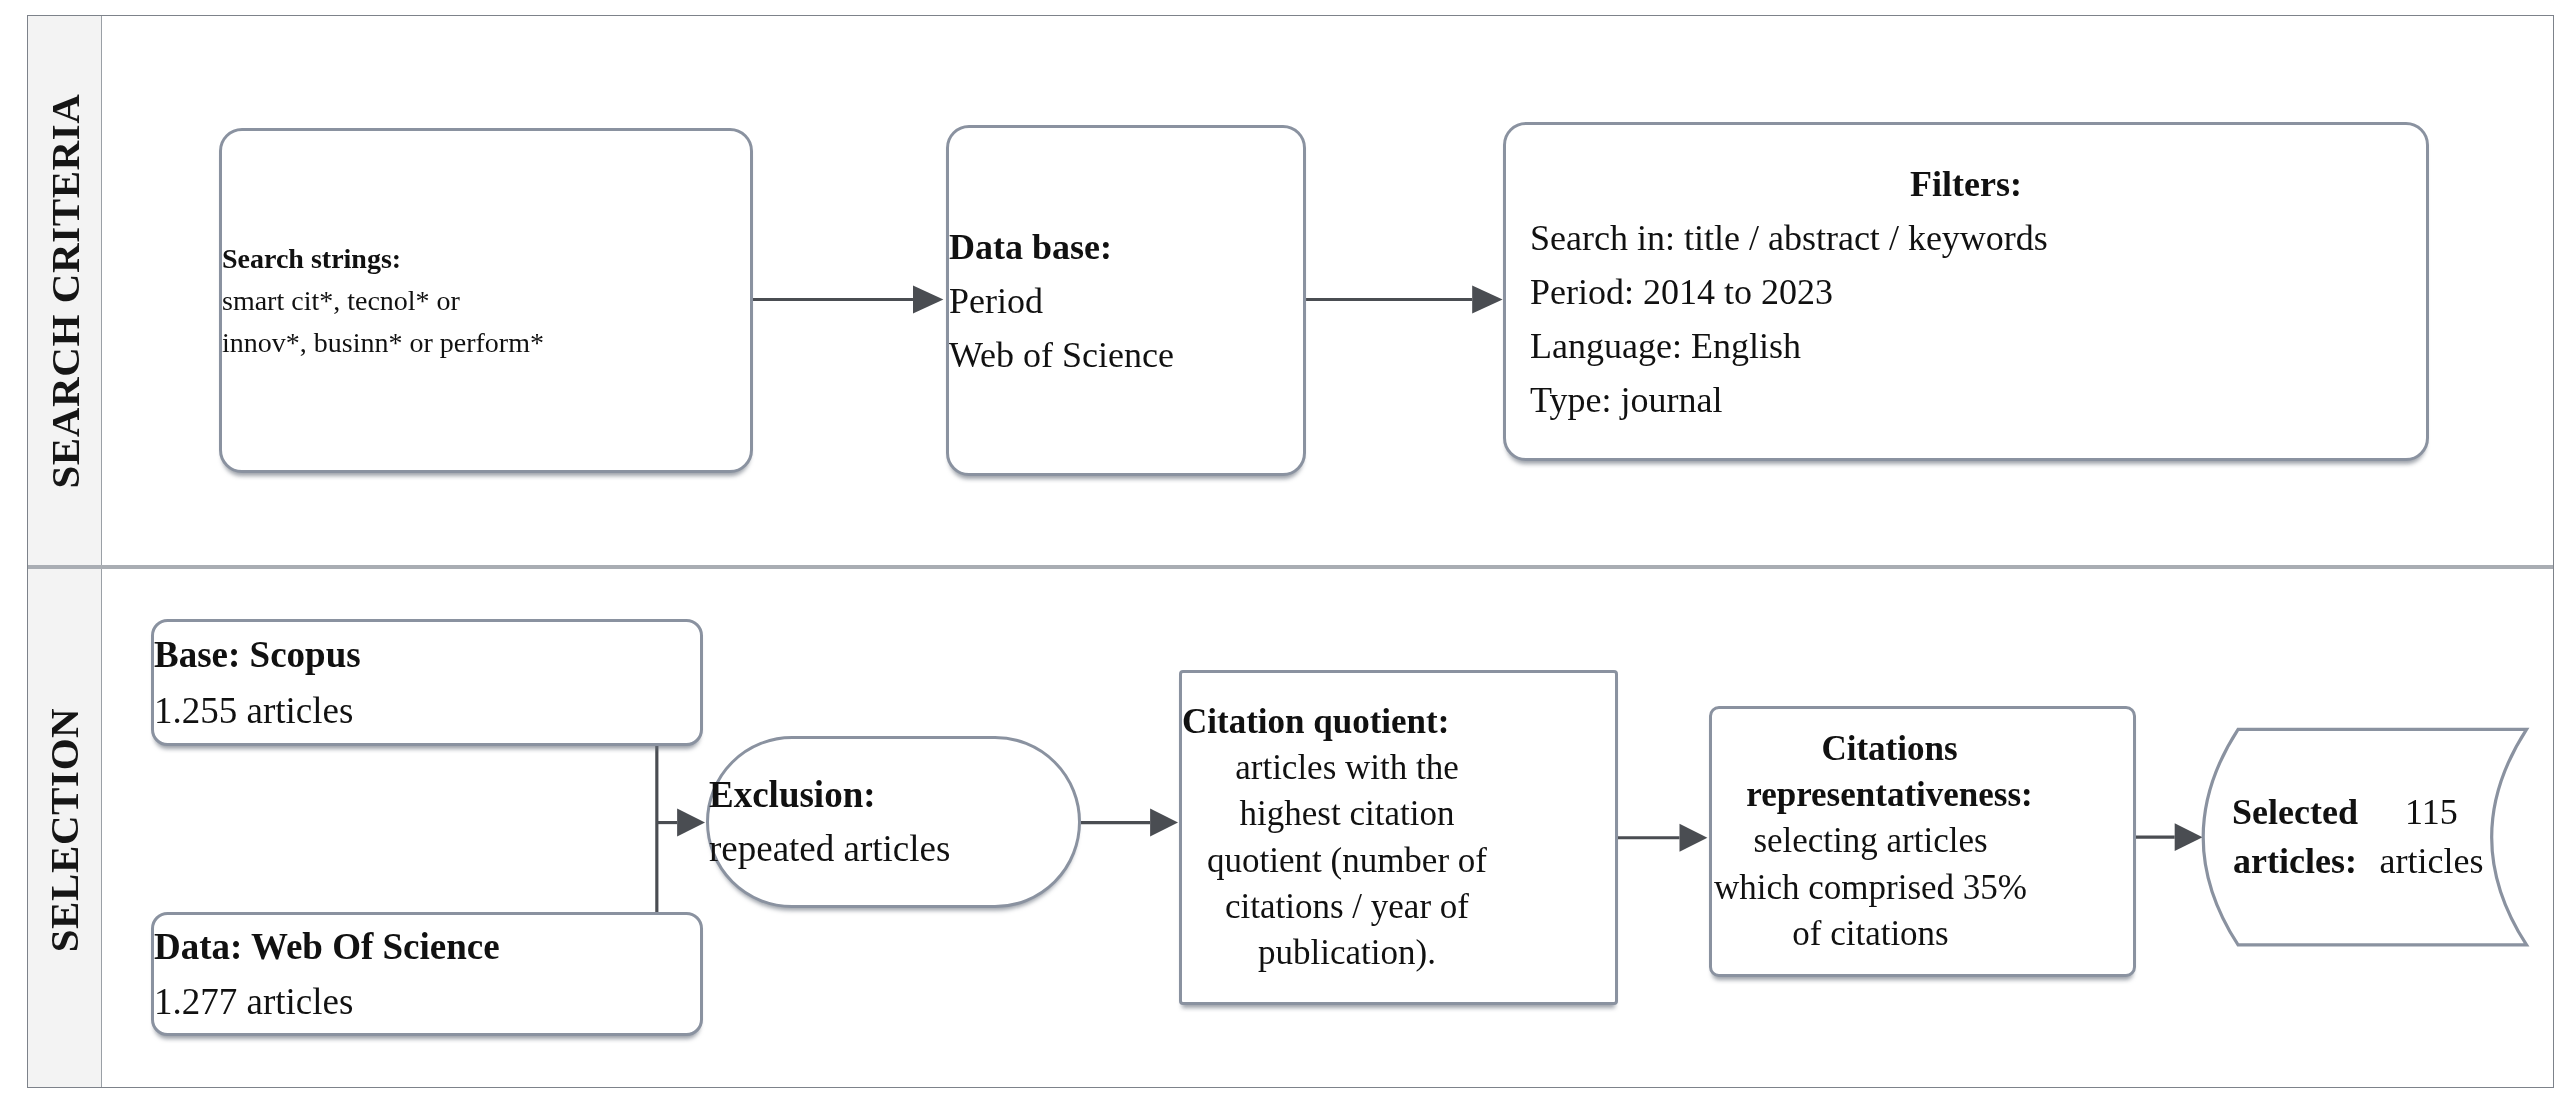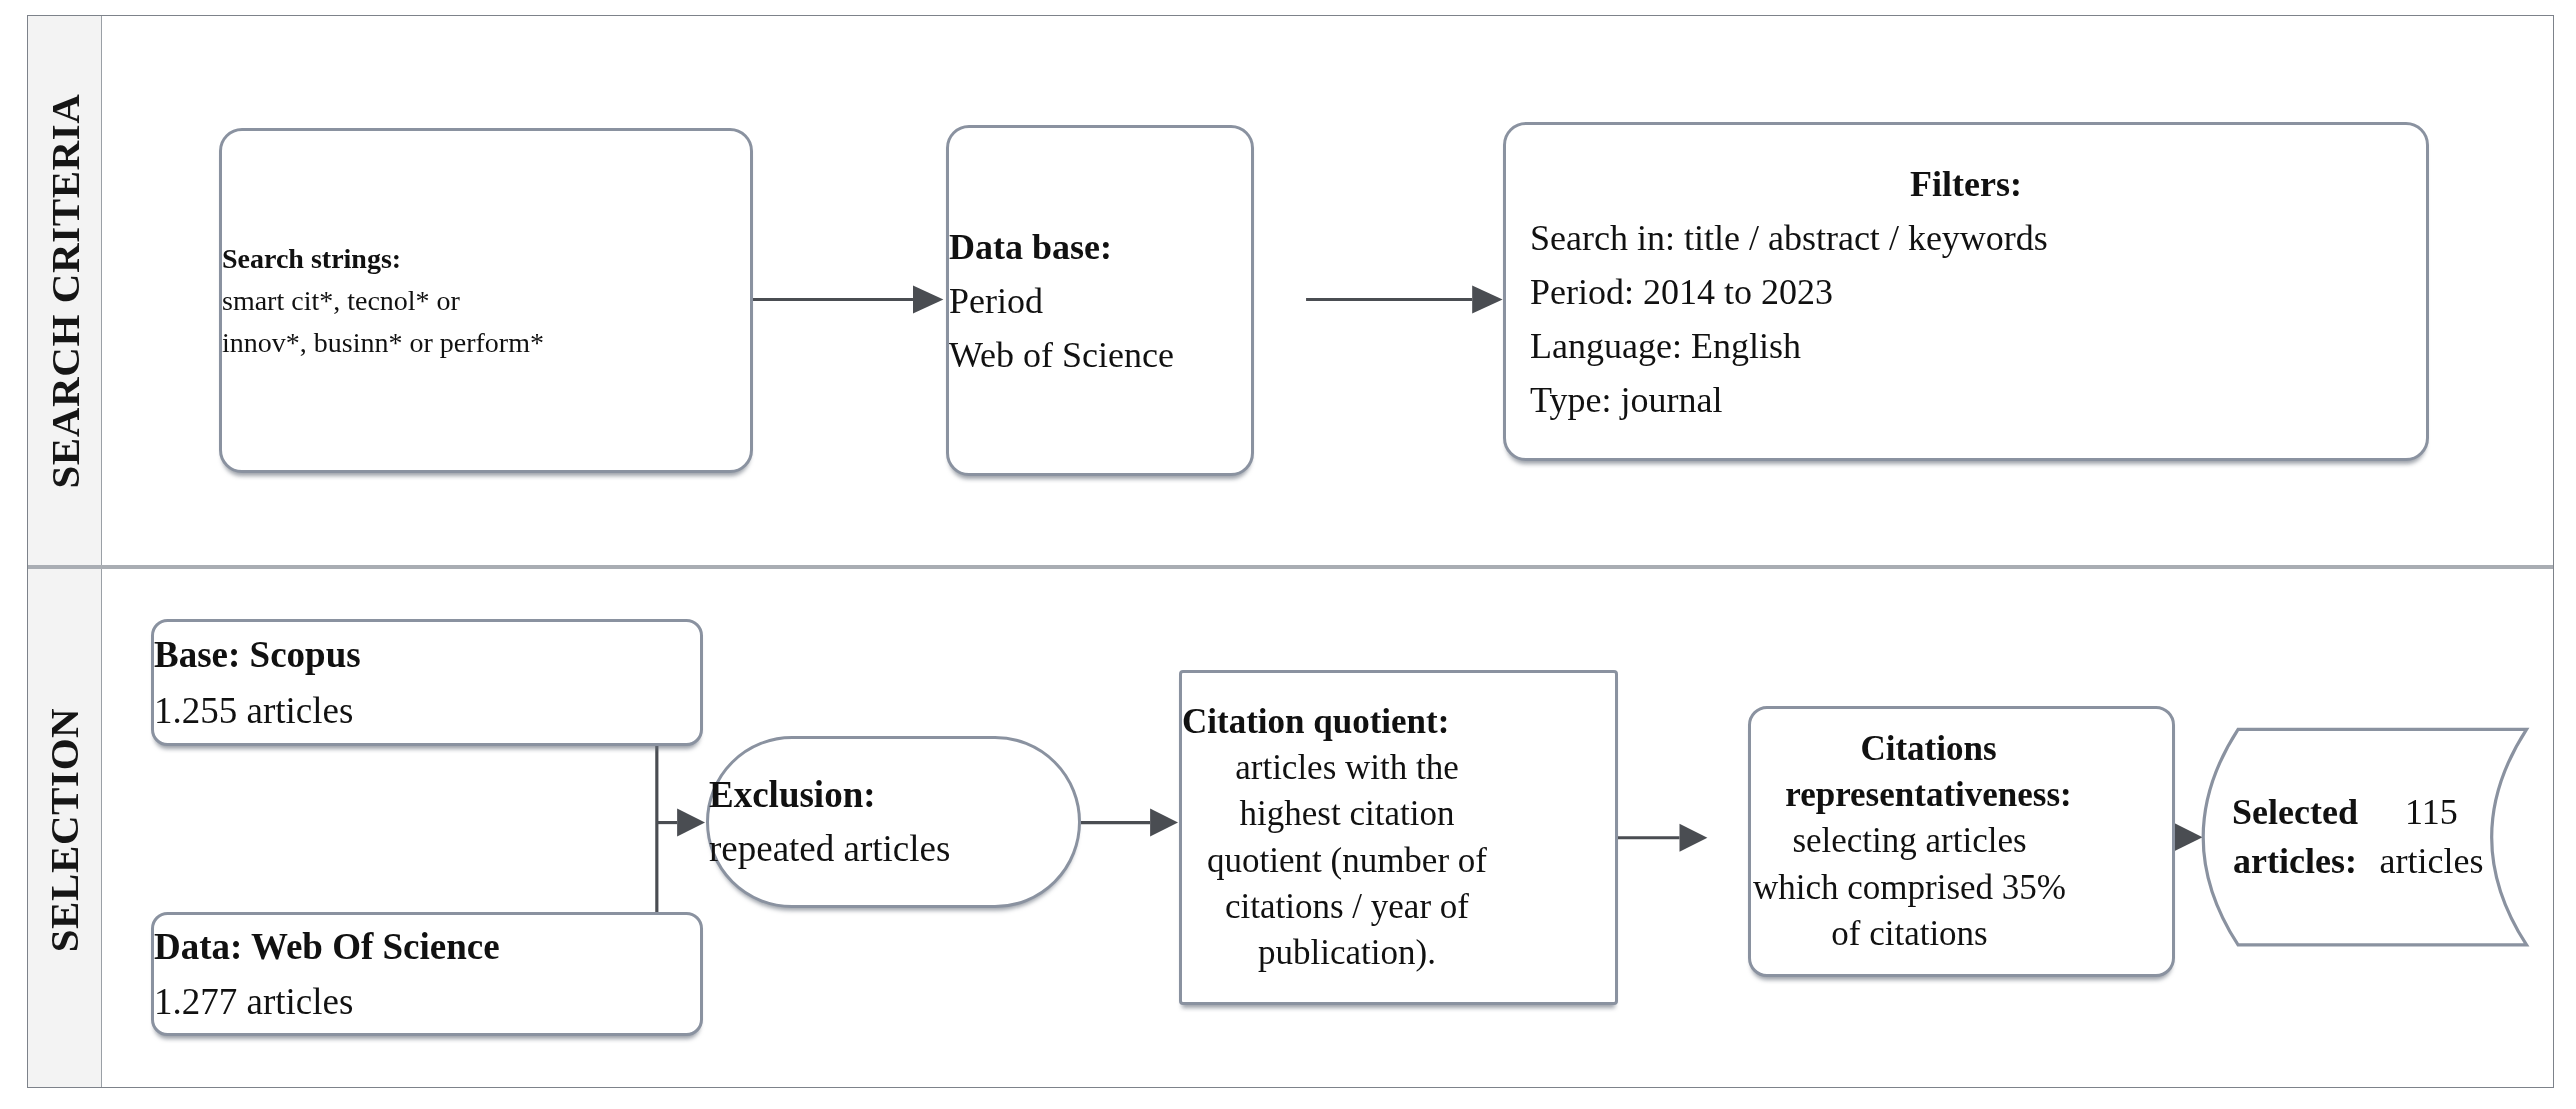--- a/index.html
+++ b/index.html
@@ -90,21 +90,21 @@
   }
   .box .title { font-weight: bold; }
 
   
   .b-search-strings {
     left: 219px; top: 128px; width: 534px; height: 345px;
     border-radius: 23px;
     font-size: 28px; line-height: 1.5;
   }
   .b-database {
-    left: 946px; top: 125px; width: 308px; height: 351px;
+    left: 946px; top: 125px; width: 360px; height: 351px;
     border-radius: 23px;
     font-size: 36px; line-height: 1.5;
   }
   .b-filters {
     left: 1503px; top: 122px; width: 926px; height: 339px;
     border-radius: 23px;
     font-size: 36px; line-height: 1.5;
     justify-content: center;
   }
   .b-filters .title { width: 100%; text-align: center; }
@@ -126,22 +126,22 @@
     font-size: 37px; line-height: 1.45;
   }
   .b-citation-quotient {
     left: 1179px; top: 670px; width: 439px; height: 335px;
     border-radius: 4px;
     font-size: 35px; line-height: 1.32;
   }
   .b-citation-quotient .body { width: 330px; }
   .b-representativeness {
     left: 1709px; top: 706px; width: 427px; height: 271px;
-    border-radius: 19px;
-    font-size: 35px; line-height: 1.32; margin-left: 39px;
+    border-radius: 10px;
+    font-size: 35px; line-height: 1.32;
   }
   .b-representativeness .title { width: 355px; }
   .b-representativeness .body { width: 317px; }
 
   
   .b-selected-text {
     position: absolute;
     left: 2222px; top: 735px;
     width: 273px; height: 203px;
     display: flex; flex-direction: row;

